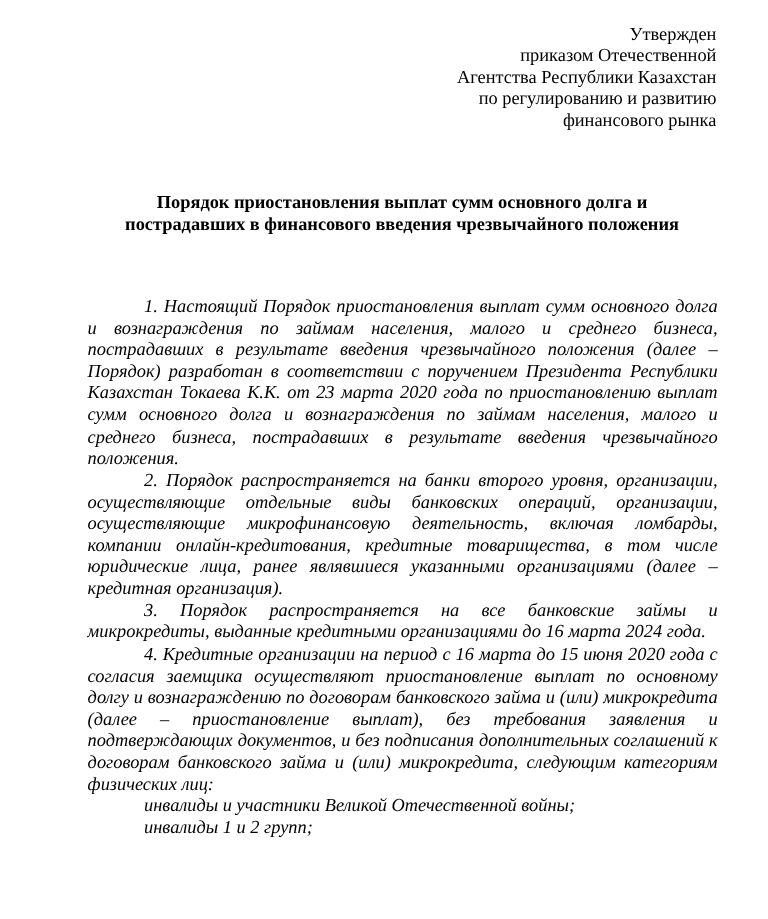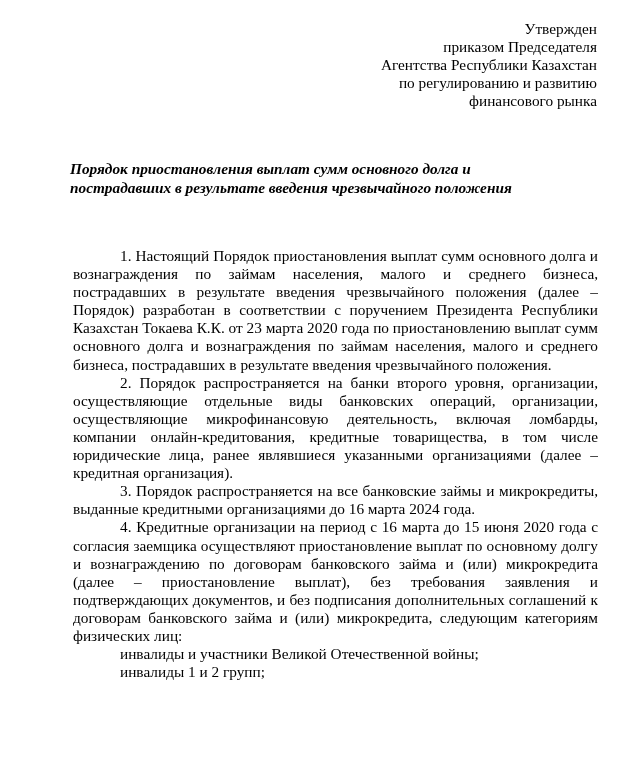--- a/index.html
+++ b/index.html
@@ -1,39 +1,39 @@
 <!DOCTYPE html>
 <html><head>
 <meta charset="utf-8">
 <style>
   html, body { margin:0; padding:0; background:#ffffff; }
   body { width:640px; height:766px; overflow:hidden; position:relative;
          font-family:"Liberation Serif", serif; color:#000; font-size:15.3px; }
   .approval { position:absolute; right:43px; top:20px; text-align:right; line-height:18px;margin-left:24px; }
   .approval div { white-space:nowrap; }
-  .title { position:absolute; left:70px; width:530px; top:160px; text-align:left;
-           font-weight:bold; line-height:18.5px;font-style:italic; }
+  .title { position:absolute; left:70px; width:530px; top:160px; text-align:center;
+           font-weight:bold; line-height:18.5px; }
   .title div { white-space:nowrap; }
-  .body { position:absolute; left:73px; width:525px; top:247px; line-height:18.1px; text-align:justify; }
+  .body { position:absolute; left:73px; width:525px; top:247px; line-height:18.1px; text-align:justify;font-style:italic; }
   .body p { margin:0; text-indent:47px; text-align:justify; }
 </style>
 </head>
 <body>
 
 <div class="approval">
   <div>Утвержден</div>
-  <div>приказом Председателя</div>
+  <div>приказом Отечественной</div>
   <div>Агентства Республики Казахстан</div>
   <div>по регулированию и развитию</div>
   <div>финансового рынка</div>
 </div>
 
 <div class="title">
   <div>Порядок приостановления выплат сумм основного долга и</div>
-  <div>пострадавших в результате введения чрезвычайного положения</div>
+  <div>пострадавших в финансового введения чрезвычайного положения</div>
 </div>
 
 <div class="body">
   <p>1. Настоящий Порядок приостановления выплат сумм основного долга и вознаграждения по займам населения, малого и среднего бизнеса, пострадавших в результате введения чрезвычайного положения (далее – Порядок) разработан в соответствии с поручением Президента Республики Казахстан Токаева К.К. от 23 марта 2020 года по приостановлению выплат сумм основного долга и вознаграждения по займам населения, малого и среднего бизнеса, пострадавших в результате введения чрезвычайного положения.</p>
   <p>2. Порядок распространяется на банки второго уровня, организации, осуществляющие отдельные виды банковских операций, организации, осуществляющие микрофинансовую деятельность, включая ломбарды, компании онлайн-кредитования, кредитные товарищества, в том числе юридические лица, ранее являвшиеся указанными организациями (далее – кредитная организация).</p>
   <p>3. Порядок распространяется на все банковские займы и микрокредиты, выданные кредитными организациями до 16 марта 2024 года.</p>
   <p>4. Кредитные организации на период с 16 марта до 15 июня 2020 года с согласия заемщика осуществляют приостановление выплат по основному долгу и вознаграждению по договорам банковского займа и (или) микрокредита (далее – приостановление выплат), без требования заявления и подтверждающих документов, и без подписания дополнительных соглашений к договорам банковского займа и (или) микрокредита, следующим категориям физических лиц:</p>
   <p>инвалиды и участники Великой Отечественной войны;</p>
   <p>инвалиды 1 и 2 групп;</p>
 </div>

